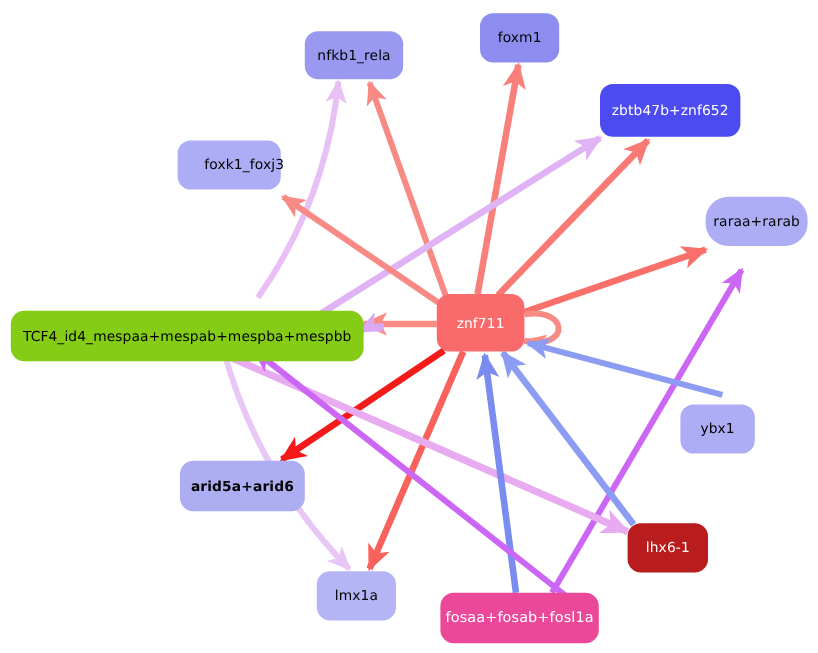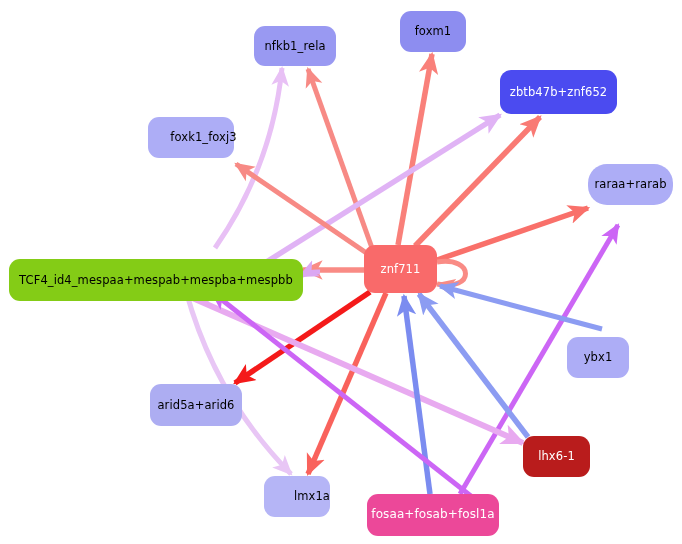--- a/index.html
+++ b/index.html
@@ -148,27 +148,27 @@
       </div>
       <div class="node" style="left: 9px; top: 259px; width: 294px; height: 42px; background: #84cc16; color: rgb(0, 0, 0); font-size: 11.5px;">
         <span class="node-label">TCF4_id4_mespaa+mespab+mespba+mespbb</span>
       </div>
       <div class="node" style="left: 364px; top: 245px; width: 73px; height: 48px; background: rgb(249, 106, 106); color: rgb(255, 255, 255); font-size: 11.5px; text-align: center;">
         <span class="node-label">znf711</span>
       </div>
       <div class="node" style="left: 567px; top: 320px; width: 62px; height: 41px; background: rgb(173, 173, 246); color: rgb(0, 0, 0); font-size: 11.5px; margin-top: 17px;">
         <span class="node-label">ybx1</span>
       </div>
-      <div class="node" style="left: 150px; top: 384px; width: 92px; height: 42px; background: rgb(173, 173, 242); color: rgb(0, 0, 0); font-size: 11.5px;">
+      <div class="node" style="left: 150px; top: 384px; width: 104px; height: 42px; background: rgb(173, 173, 242); color: rgb(0, 0, 0); font-size: 11.5px; font-weight: bold;">
         <span class="node-label">arid5a+arid6</span>
       </div>
       <div class="node" style="left: 523px; top: 436px; width: 67px; height: 41px; background: #b91c1c; color: rgb(255, 255, 255); font-size: 11.5px;">
         <span class="node-label">lhx6-1</span>
       </div>
-      <div class="node" style="left: 264px; top: 476px; width: 66px; height: 41px; background: rgb(181, 181, 246); color: rgb(0, 0, 0); font-size: 11.5px; justify-content: flex-end;">
+      <div class="node" style="left: 264px; top: 476px; width: 66px; height: 41px; background: rgb(181, 181, 246); color: rgb(0, 0, 0); font-size: 11.5px;">
         <span class="node-label">lmx1a</span>
       </div>
       <div class="node" style="left: 367px; top: 494px; width: 132px; height: 42px; background: #ec4899; color: rgb(255, 255, 255); font-size: 12px;">
         <span class="node-label">fosaa+fosab+fosl1a</span>
       </div>
     </div>
 
 </div>
 
 </body></html>

